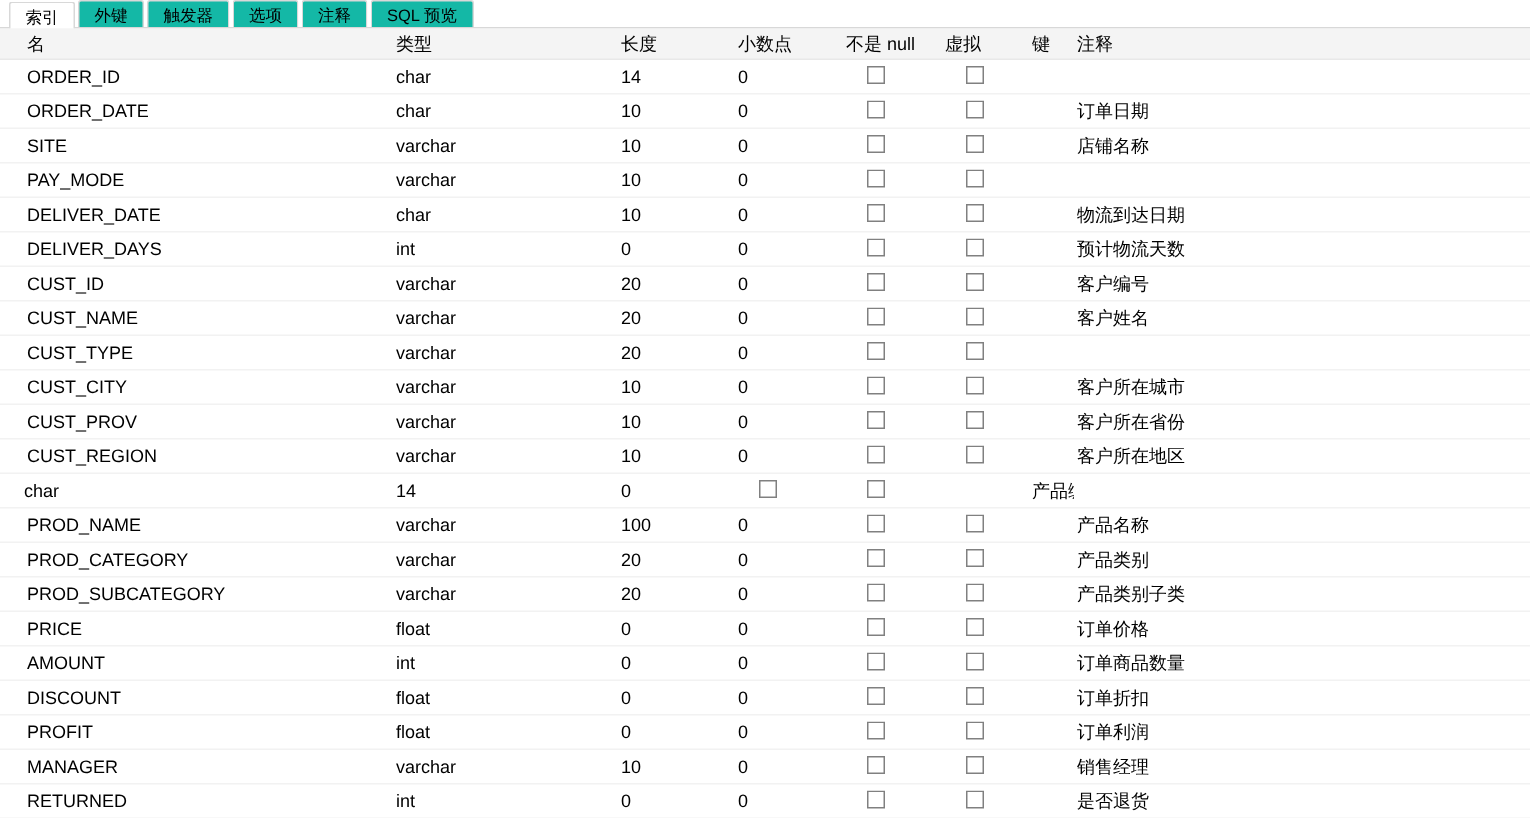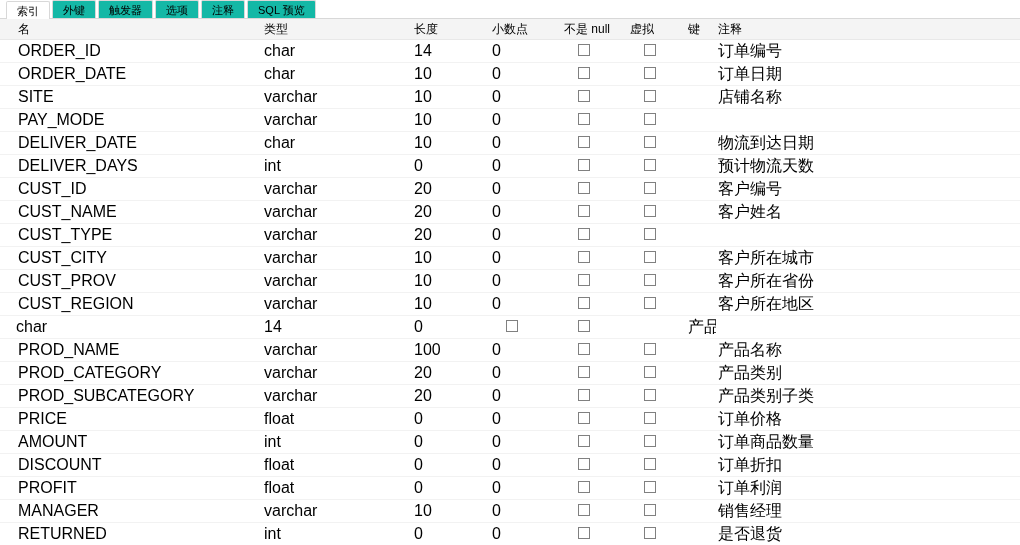--- a/index.html
+++ b/index.html
@@ -48,21 +48,21 @@
     padding-left: 2px;
     white-space: nowrap;
     overflow: hidden;
   }
   .row {
     display: grid;
     grid-template-columns: 14px 248px 150px 78px 72px 66px 58px 30px 300px;
     align-items: center;
     height: 22px;
     border-bottom: 1px solid #f2f2f2;
-    font-size: 16px;
+    font-size: 12px;
   }
   .row .gutter {
     display: flex;
     align-items: center;
     justify-content: center;
     font-size: 9px;
     color: #000;
   }
   .chk {
     width: 12px;
@@ -103,21 +103,20 @@
 <div id="rows">
     <div class="row">
       <div class="gutter"></div>
       <div class="cell-name">ORDER_ID</div>
       <div>char</div>
       <div>14</div>
       <div>0</div>
       <div><span class="chk"></span></div>
       <div><span class="chk"></span></div>
       <div></div>
-      <div>订单编号</div>
     </div>
     <div class="row">
       <div class="gutter"></div>
       <div class="cell-name">ORDER_DATE</div>
       <div>char</div>
       <div>10</div>
       <div>0</div>
       <div><span class="chk"></span></div>
       <div><span class="chk"></span></div>
       <div></div>

